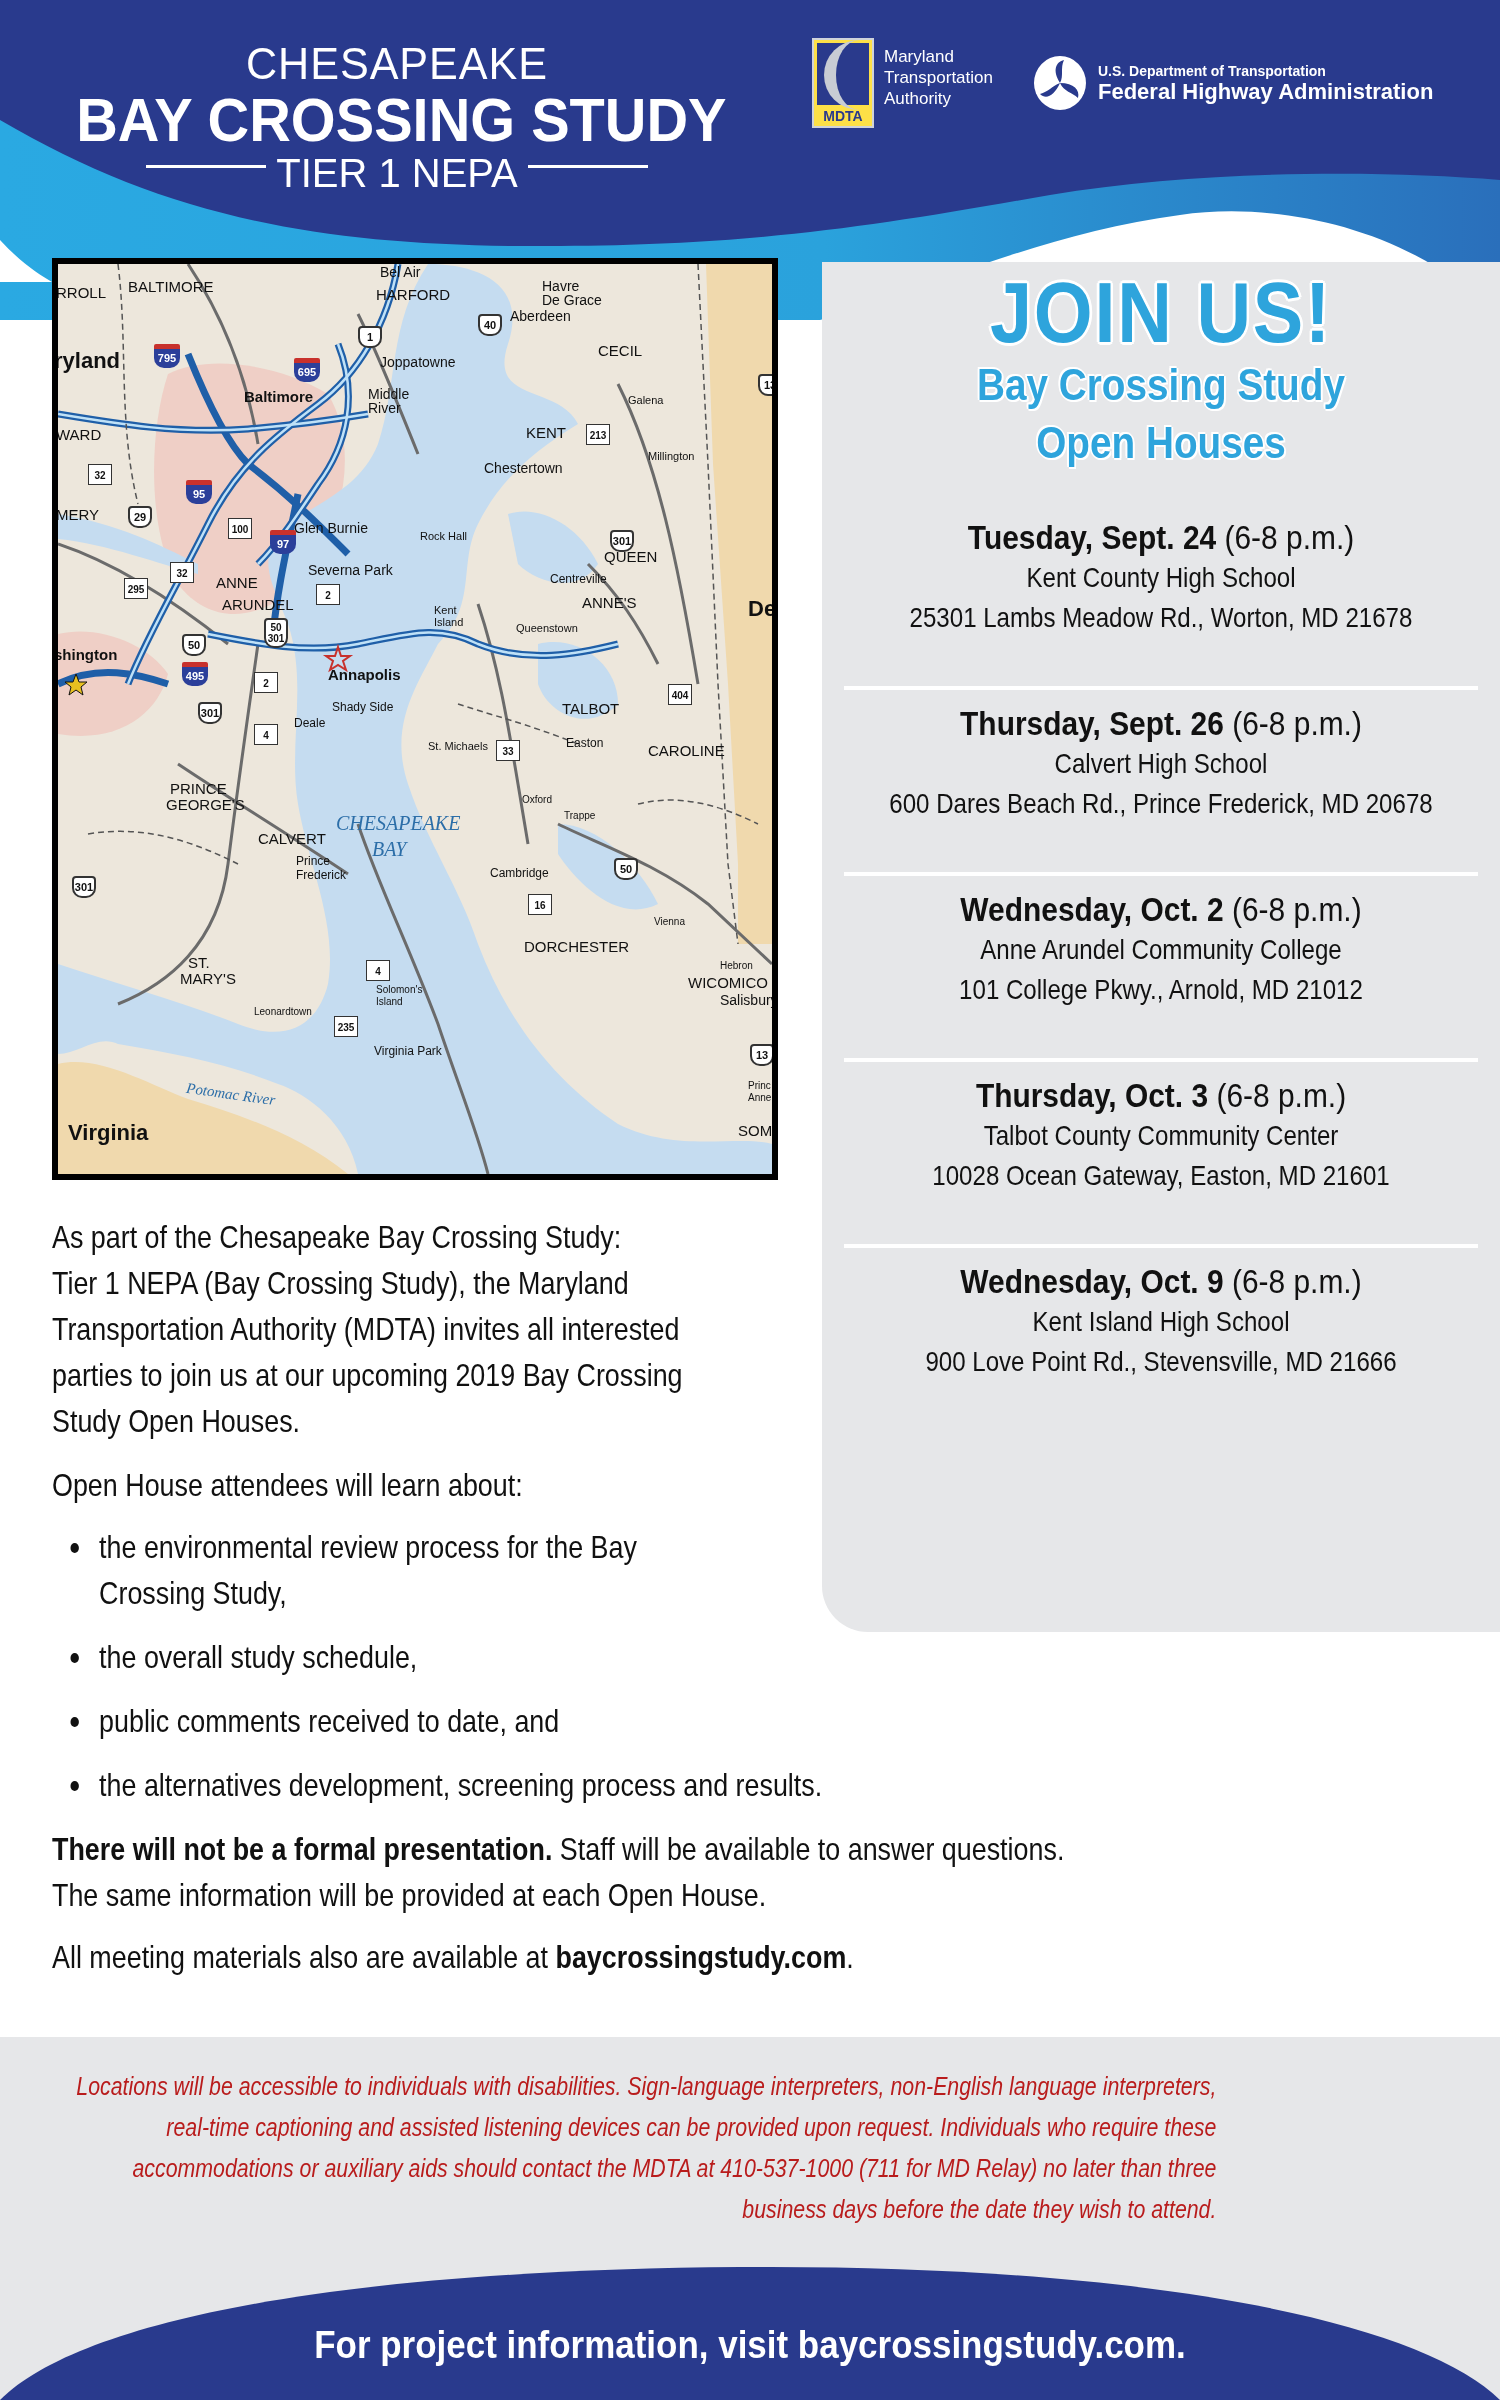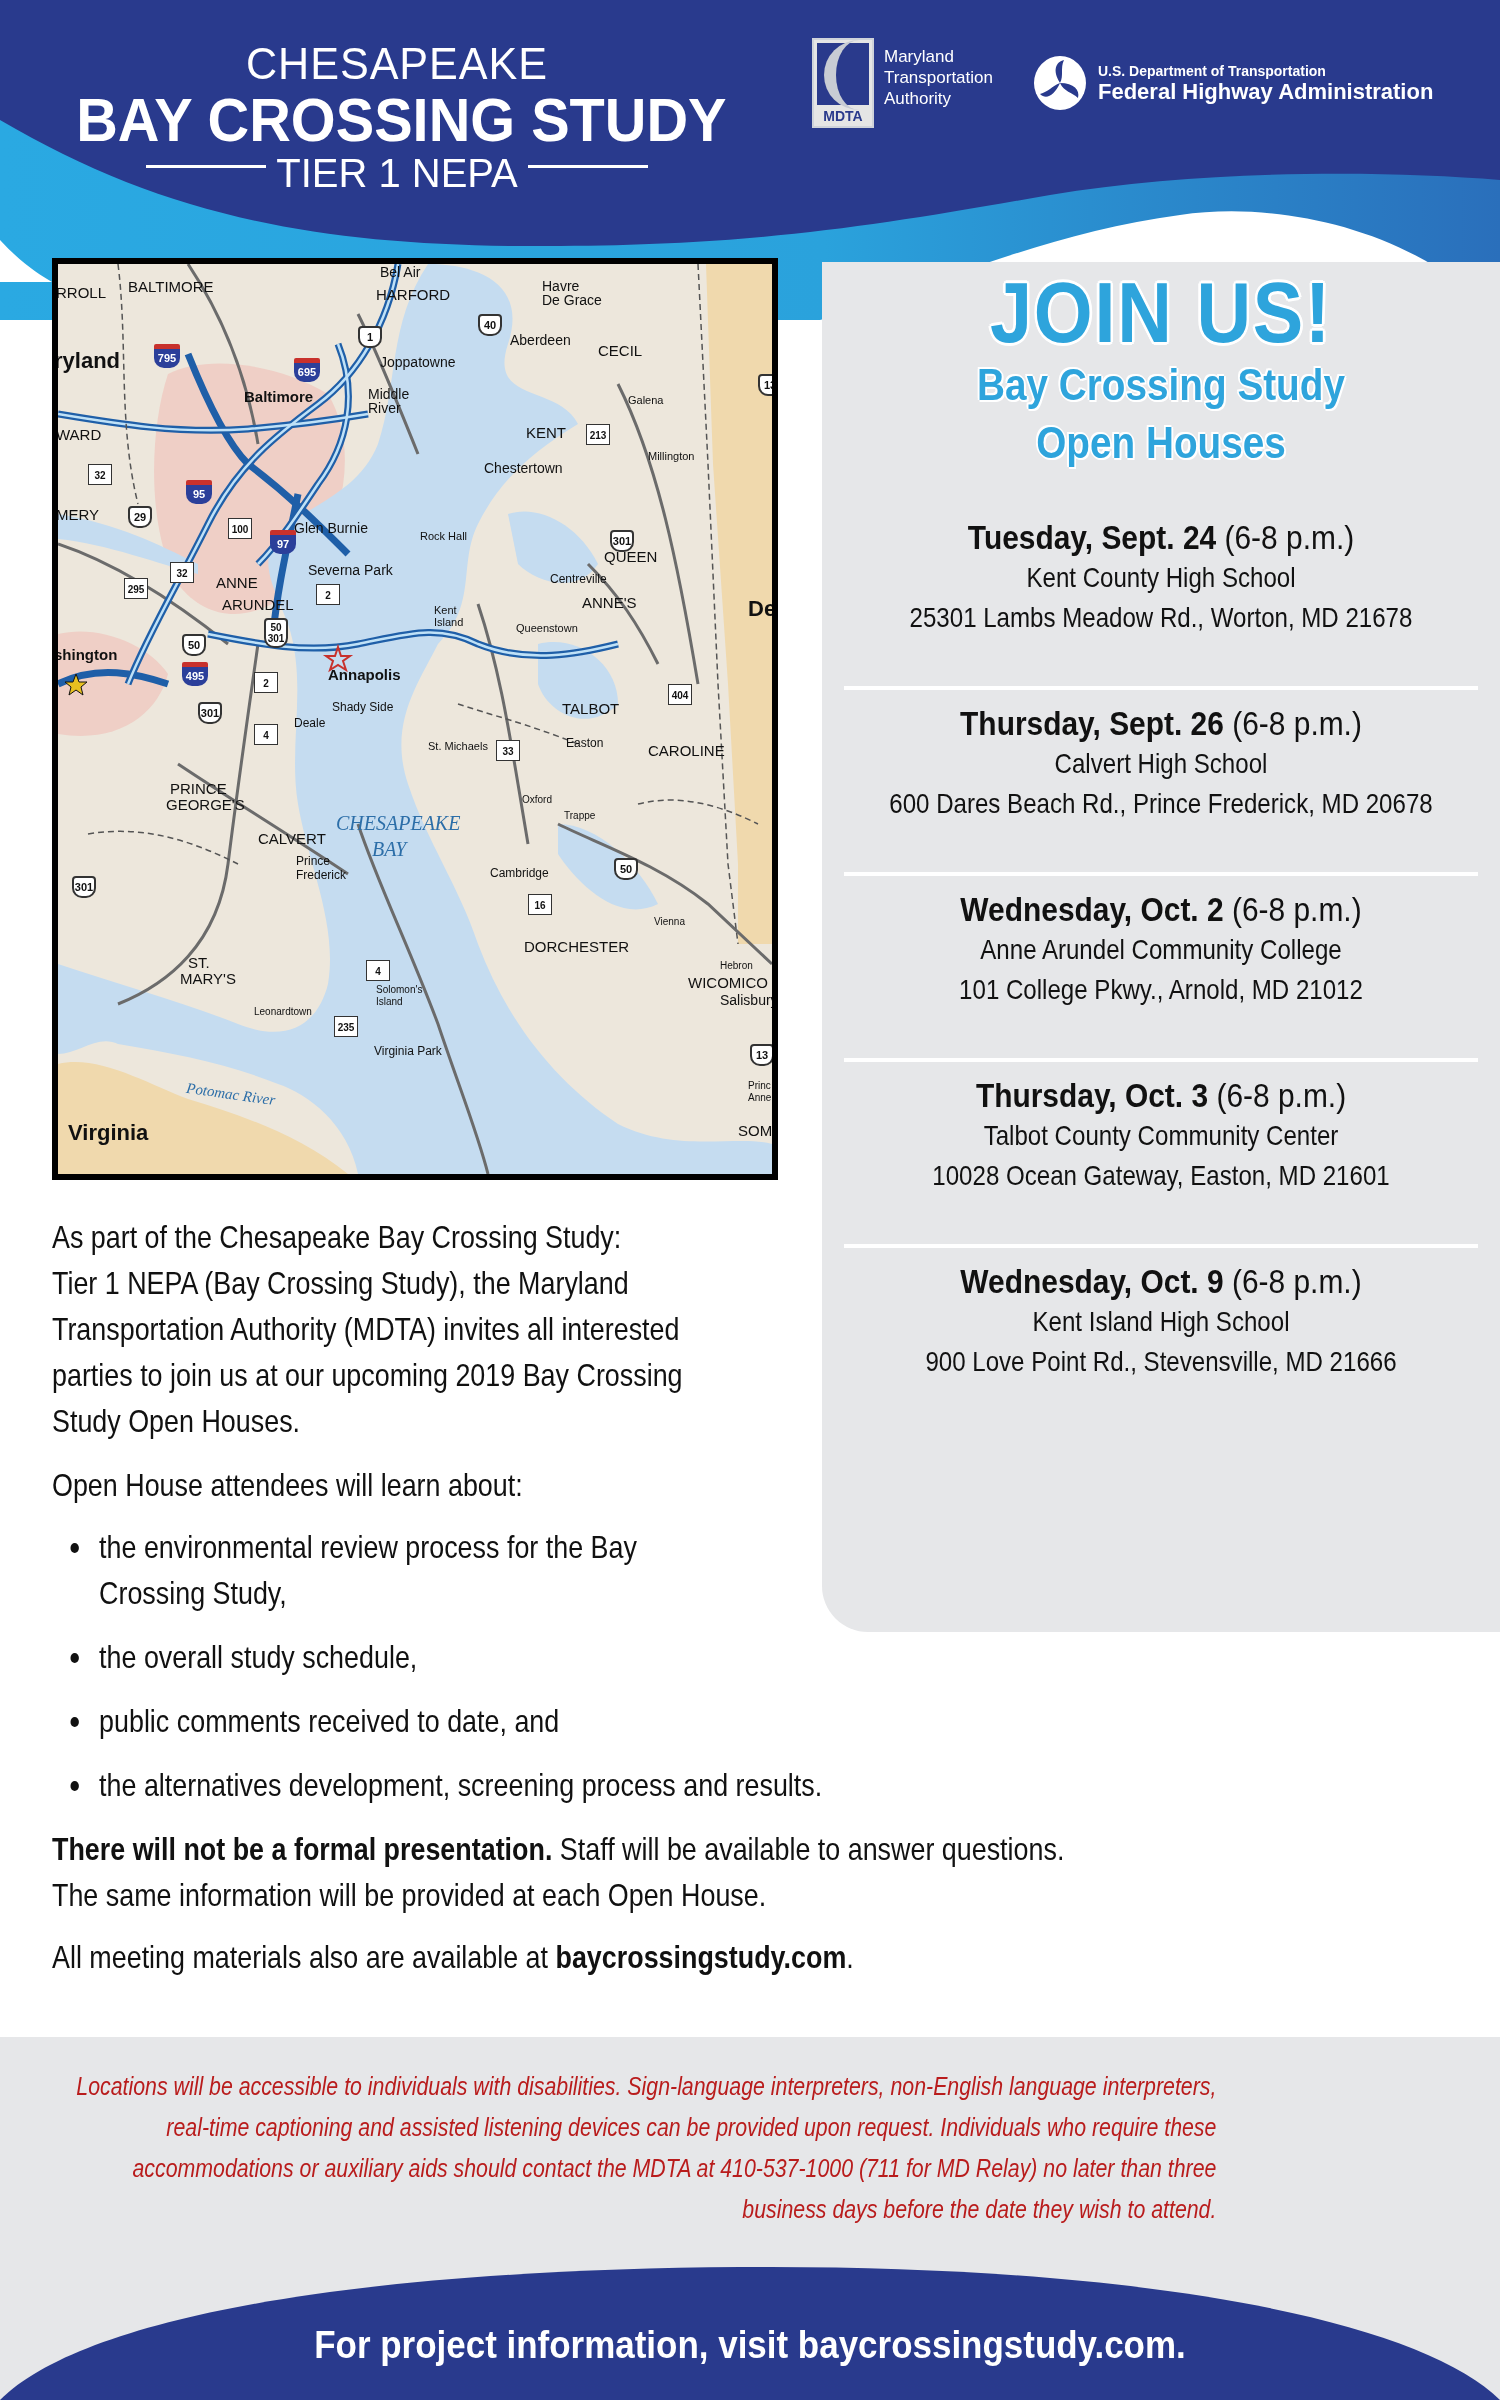--- a/index.html
+++ b/index.html
@@ -9,21 +9,21 @@
   
   .header-bg { position: absolute; left: 0; top: 0; width: 1500px; height: 320px; }
   .header-title { position: absolute; left: 52px; top: 40px; width: 690px; text-align: center; color: #fff; }
   .ht-top { font-size: 44px; letter-spacing: 1px; font-weight: 400; line-height: 48px; transform: scaleX(0.98); }
   .ht-main { font-size: 62px; font-weight: 700; line-height: 64px; letter-spacing: 0px; transform: scaleX(0.93); white-space: nowrap; }
   .ht-sub { display: flex; align-items: center; justify-content: center; gap: 10px; font-size: 40px; line-height: 42px; font-weight: 400; }
   .ht-sub .rule { height: 3px; width: 120px; background: #fff; margin-top: -14px; }
   .ht-sub .rule.r { width: 120px; }
 
   .logo-mdta { position: absolute; left: 812px; top: 38px; display: flex; align-items: flex-start; gap: 10px; }
-  .mdta-badge { width: 62px; height: 90px; background: #e5e5e5; border: 2px solid #cfd3da; position: relative; }
+  .mdta-badge { width: 62px; height: 90px; background: #fde047; border: 2px solid #cfd3da; position: relative; }
   .mdta-badge .inner { position: absolute; left: 3px; top: 3px; width: 52px; height: 62px; background: #2a3a8c; }
   .mdta-badge .road { position: absolute; left: 10px; top: 0px; width: 40px; height: 70px; border-left: 12px solid #c8ccd4; border-radius: 40px 0 0 40px; }
   .mdta-badge .txt { position: absolute; left: 0; bottom: 2px; width: 100%; text-align: center; font-size: 14px; font-weight: 700; color: #2a3a8c; }
   .mdta-words { color: #fff; font-size: 17px; line-height: 21px; margin-top: 8px; }
 
   .logo-fhwa { position: absolute; left: 1034px; top: 56px; display: flex; align-items: center; gap: 12px; }
   .fhwa-circle { width: 52px; height: 54px; border-radius: 50%; background: #fff; position: relative; overflow: hidden; }
   .fhwa-circle svg { position: absolute; left: 0; top: 0; }
   .fhwa-words { color: #fff; }
   .fhwa-words .l1 { font-size: 14px; font-weight: 700; line-height: 18px; }
@@ -213,21 +213,21 @@
   <span class="map-label county" style="left:200px; top:566px;">CALVERT</span>
   <span class="map-label county" style="left:130px; top:690px;">ST.</span>
   <span class="map-label county" style="left:122px; top:706px;">MARY'S</span>
   <span class="map-label county" style="left:466px; top:674px;">DORCHESTER</span>
   <span class="map-label county" style="left:630px; top:710px;">WICOMICO</span>
   <span class="map-label county" style="left:680px; top:858px;">SOM</span>
 
   <span class="map-label" style="left:322px; top:0px;">Bel Air</span>
   <span class="map-label" style="left:484px; top:14px;">Havre</span>
   <span class="map-label" style="left:484px; top:28px;">De Grace</span>
-  <span class="map-label" style="left:452px; top:44px;margin-top:24px;">Aberdeen</span>
+  <span class="map-label" style="left:452px; top:44px;">Aberdeen</span>
   <span class="map-label" style="left:322px; top:90px;">Joppatowne</span>
   <span class="map-label bold" style="left:186px; top:124px; font-size:15px;">Baltimore</span>
   <span class="map-label" style="left:310px; top:122px;">Middle</span>
   <span class="map-label" style="left:310px; top:136px;">River</span>
   <span class="map-label" style="left:570px; top:130px; font-size:11px;">Galena</span>
   <span class="map-label" style="left:590px; top:186px; font-size:11px;">Millington</span>
   <span class="map-label" style="left:426px; top:196px;">Chestertown</span>
   <span class="map-label" style="left:236px; top:256px;">Glen Burnie</span>
   <span class="map-label" style="left:362px; top:266px; font-size:11px;">Rock Hall</span>
   <span class="map-label" style="left:250px; top:298px;">Severna Park</span>

